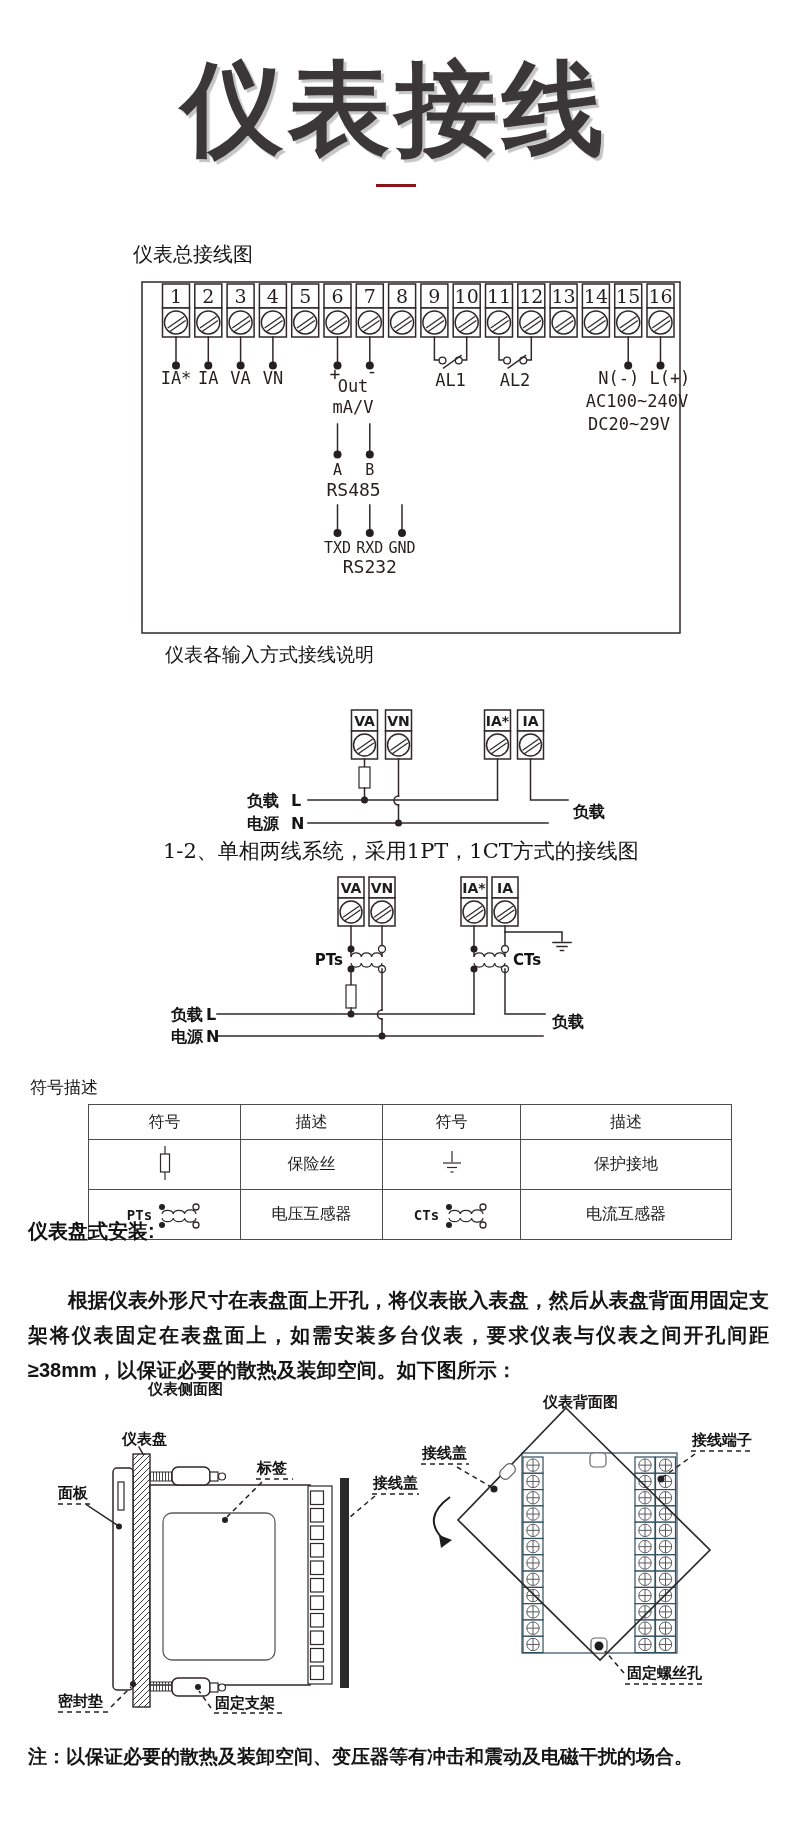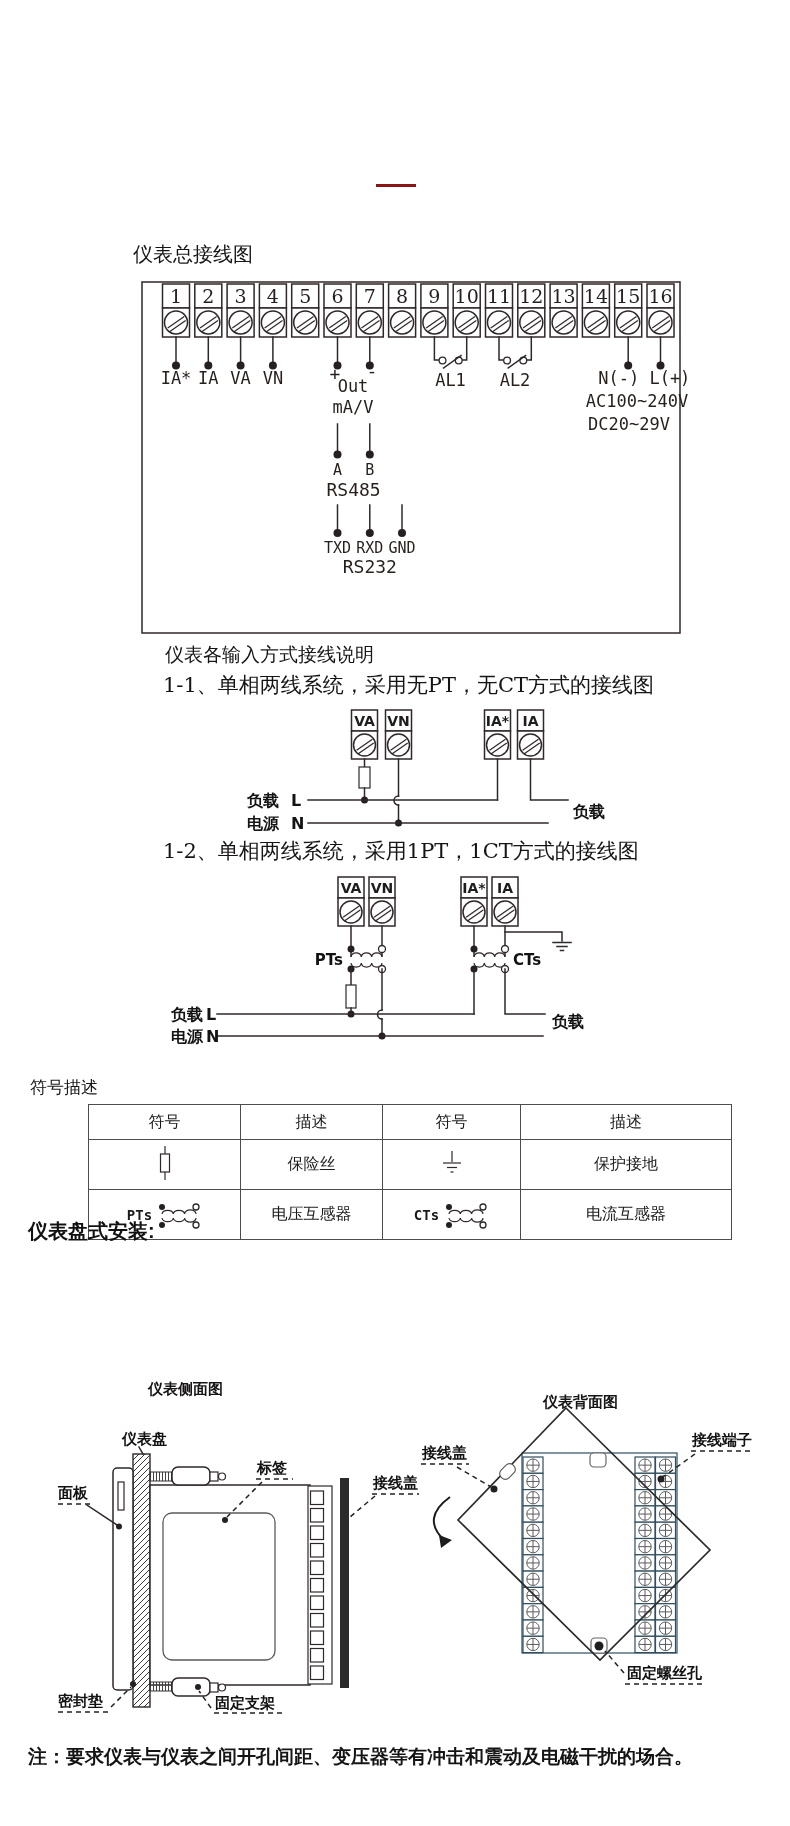--- a/index.html
+++ b/index.html
@@ -47,20 +47,21 @@
   .tside{font:700 16px "DejaVu Sans","Liberation Sans",sans-serif;fill:#141414;}
   .tann{font:700 15px "DejaVu Sans","Liberation Sans",sans-serif;fill:#121212;}
   .bln{stroke:#2f4e5e;stroke-width:1.2;fill:#fff;}
   .sln{stroke:#5c5c5c;stroke-width:1;fill:none;}
 </style>
 </head>
 <body>
 
 <div class="page">
 
+  <h1 id="title" class="abs">仪表接线</h1>
   <div class="abs divider" style="background: rgb(138, 21, 24);"></div>
 
   <div class="abs h-serif h-main">仪表总接线图</div>
 
   <svg class="abs" style="left:135px;top:272px;" width="560" height="372" viewBox="0 0 560 372">
     <rect x="7" y="10" width="538" height="351" class="ln wfill"></rect>
     <g id="main-terminals">
         <g>
           <rect x="27.5" y="12" width="27" height="24" class="ln wfill"></rect>
           <rect x="27.5" y="36" width="27" height="29" class="ln wfill"></rect>
@@ -251,21 +252,20 @@
         <circle cx="493.2" cy="93.5" r="4" class="dot"></circle>
       <line x1="525.5" y1="65" x2="525.5" y2="90" class="ln"></line>
         <circle cx="525.5" cy="93.5" r="4" class="dot"></circle>
       <text x="509.3" y="112" text-anchor="middle" class="tmono">N(-) L(+)</text>
       <text x="502" y="135" text-anchor="middle" class="tmono">AC100~240V</text>
       <text x="494" y="158" text-anchor="middle" class="tmono">DC20~29V</text>
     </g>
   </svg>
 
   <div class="abs h-serif h2">仪表各输入方式接线说明</div>
-  <div class="abs h-serif h3a">1-1、单相两线系统，采用无PT，无CT方式的接线图</div>
 
   <svg class="abs" style="left:180px;top:705px;" width="520" height="140" viewBox="0 0 520 140">
     <g id="d1-terms">
         <g>
           <rect x="171.5" y="5" width="26" height="21" class="ln wfill"></rect>
           <rect x="171.5" y="26" width="26" height="28" class="ln wfill"></rect>
           <circle cx="184.5" cy="40" r="11" class="ln wfill"></circle>
           <line x1="176.58" y1="45.28" x2="192.42" y2="34.28" class="lnth"></line>
           <line x1="177.9" y1="49.019999999999996" x2="193.74" y2="38.02" class="lnth"></line>
           <text x="184.5" y="21" text-anchor="middle" class="tlab">VA</text>
@@ -462,20 +462,21 @@
                 <circle cx="40" cy="27" r="3" class="ocirc"></circle>
           </svg>
         </div>
       </td>
       <td>电流互感器</td>
     </tr>
   </tbody>
     </table>
 
   <div class="abs install-h">仪表盘式安装:</div>
+  <div class="abs para">根据仪表外形尺寸在表盘面上开孔，将仪表嵌入表盘，然后从表盘背面用固定支架将仪表固定在表盘面上，如需安装多台仪表，要求仪表与仪表之间开孔间距≥38mm，以保证必要的散热及装卸空间。如下图所示：</div>
 
   <div class="abs h-serif dtitle dt1">仪表侧面图</div>
   <div class="abs h-serif dtitle dt2">仪表背面图</div>
 
   <svg class="abs" style="left:35px;top:1420px;" width="390" height="300" viewBox="0 0 390 300">
     <defs>
       <pattern id="hatchP" width="6" height="6" patternUnits="userSpaceOnUse">
         <path d="M0,6 L6,0" stroke="#3a3a3a" stroke-width="1"></path>
       </pattern>
       <pattern id="threadP" width="3" height="9" patternUnits="userSpaceOnUse">
@@ -711,14 +712,14 @@
     <circle cx="99" cy="89" r="3.5" class="dot"></circle>
     <text x="297" y="45" class="tann">接线端子</text>
     <line x1="296" y1="51" x2="358" y2="51" class="dash"></line>
     <line x1="300" y1="54" x2="268" y2="77" class="dash"></line>
     <circle cx="266" cy="79" r="3.5" class="dot"></circle>
     <text x="232" y="278" class="tann">固定螺丝孔</text>
     <line x1="230" y1="284" x2="310" y2="284" class="dash"></line>
     <line x1="229" y1="273" x2="210" y2="251" class="dash"></line>
   </svg>
 
-  <div class="abs note">注：要求仪表与仪表之间开孔间距、变压器等有冲击和震动及电磁干扰的场合。</div>
+  <div class="abs note">注：以保证必要的散热及装卸空间、变压器等有冲击和震动及电磁干扰的场合。</div>
 </div>
 
 </body></html>

